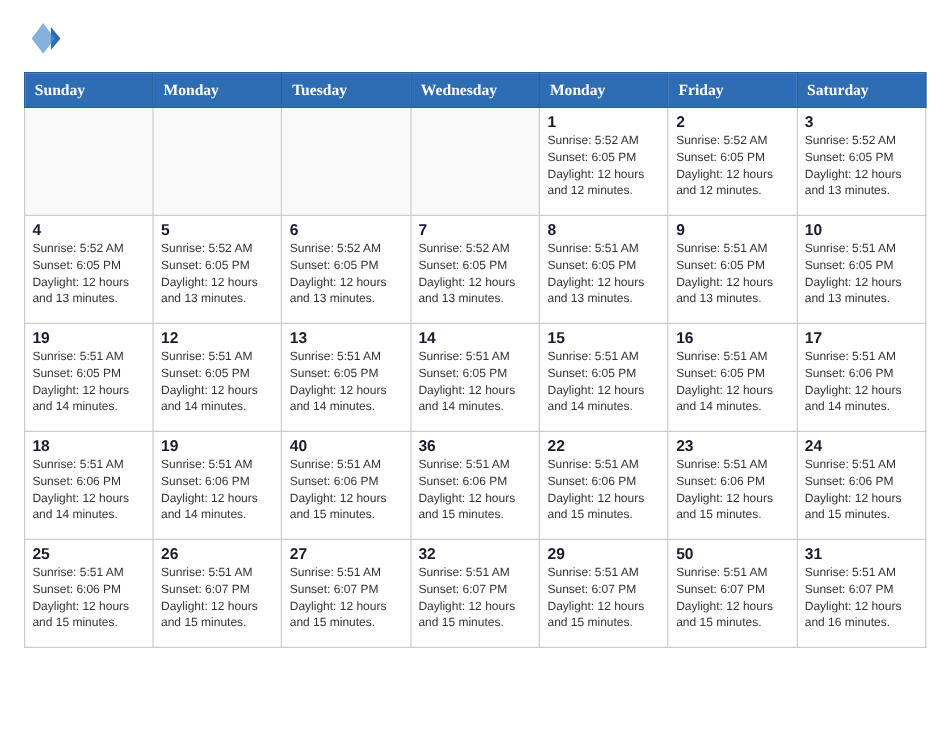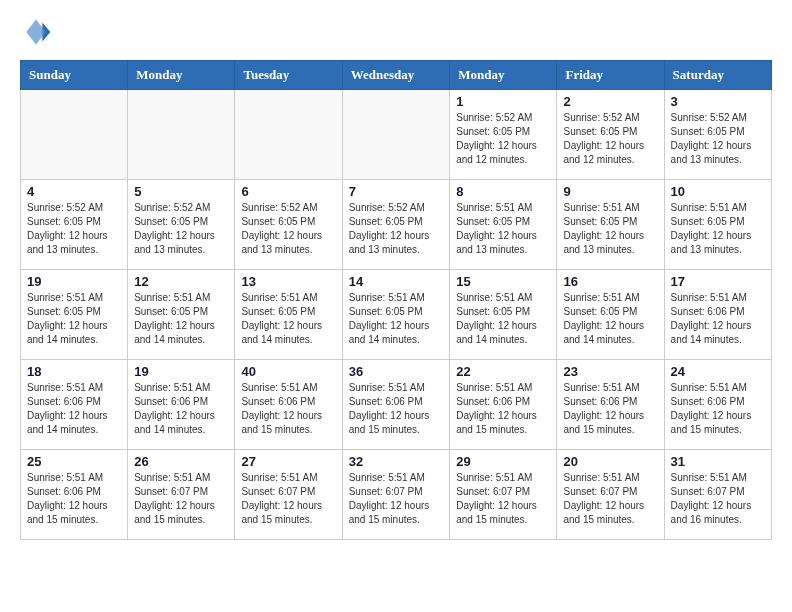--- a/index.html
+++ b/index.html
@@ -339,21 +339,21 @@
 and 15 minutes.</div>
           </td>
           <td>
             <div class="day-number">29</div>
             <div class="day-info" style="white-space: pre-line;">Sunrise: 5:51 AM
 Sunset: 6:07 PM
 Daylight: 12 hours
 and 15 minutes.</div>
           </td>
           <td>
-            <div class="day-number">20</div>
+            <div class="day-number">50</div>
             <div class="day-info" style="white-space: pre-line;">Sunrise: 5:51 AM
 Sunset: 6:07 PM
 Daylight: 12 hours
 and 15 minutes.</div>
           </td>
           <td>
             <div class="day-number">31</div>
             <div class="day-info" style="white-space: pre-line;">Sunrise: 5:51 AM
 Sunset: 6:07 PM
 Daylight: 12 hours

